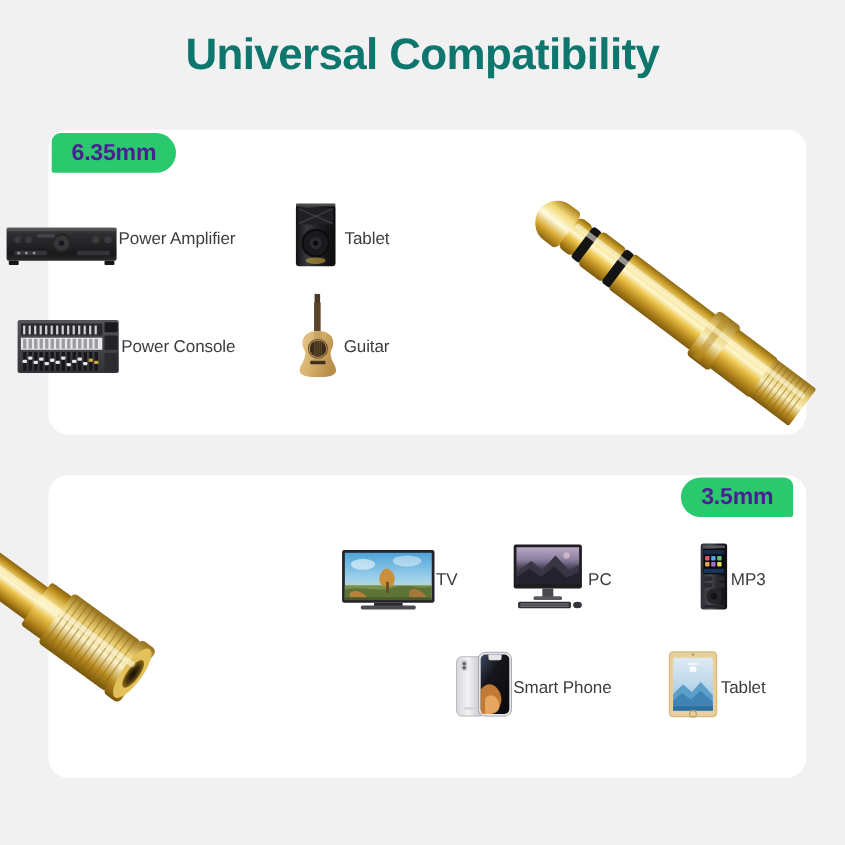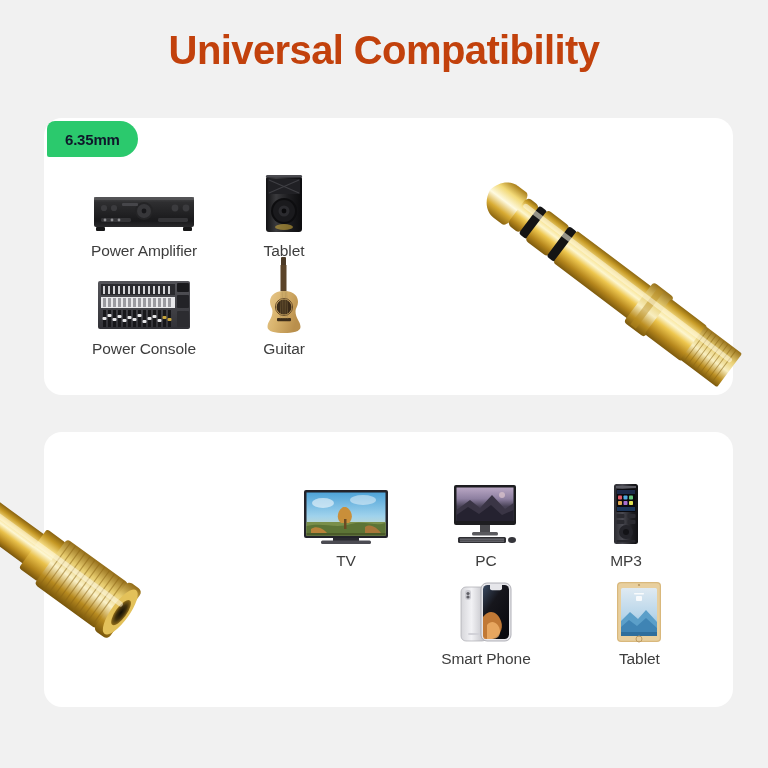--- a/index.html
+++ b/index.html
@@ -26,41 +26,41 @@
   
   .page-title {
     position: absolute;
     top: 28px;
     left: 0;
     width: 768px;
     text-align: center;
     font-size: 40px;
     font-weight: bold;
     letter-spacing: -0.6px;
-    color: #c2410c;
+    color: #0f766e;
   }
 
   
   .card {
     position: absolute;
     left: 44px;
     width: 689px;
     background: #ffffff;
     border-radius: 18px;
   }
   .card-a { top: 118px; height: 277px; }
   .card-b { top: 432px; height: 275px; }
 
   
   .badge {
     position: absolute;
     height: 36px;
     background: #2bc96d;
-    color: #0f172a;
-    font-size: 15px;
+    color: #4c1d95;
+    font-size: 21px;
     font-weight: bold;
     letter-spacing: -0.2px;
     display: flex;
     align-items: center;
     justify-content: center;
     padding: 0 18px;
     z-index: 6;
   }
   .badge-left {
     top: 121px;
@@ -86,21 +86,20 @@
     align-items: flex-end;
   }
   .row-a1 { height: 92px; }
   .row-a2 { height: 92px; margin-top: 6px; }
   .row-b1 { height: 92px; }
   .row-b2 { height: 92px; margin-top: 6px; gap: 40px; }
 
   .cell {
     width: 140px;
     display: flex;
-    flex-direction: column;
     align-items: center;
     justify-content: flex-end;
     height: 100%;
   }
   .cell.empty { visibility: hidden; }
 
   .icon-box {
     height: 62px;
     display: flex;
     align-items: flex-end;
@@ -397,20 +396,21 @@
             <line x1="293" y1="0" x2="293" y2="40"></line>
         </g>
 
         <rect x="36" y="9" width="260" height="5" rx="2.5" fill="#fffbe8" opacity="0.55"></rect>
       </g>
     </svg>
   </div>
 
   <div class="card card-b"></div>
 
+  <div class="badge badge-right">3.5mm</div>
 
   <div class="grid grid-b">
 
     <div class="row row-b1">
 
       <div class="cell">
         <div class="icon-box">
           <svg width="86" height="56" viewBox="0 0 86 56">
             <defs>
               <linearGradient id="tvSky" x1="0" y1="0" x2="0" y2="1">

